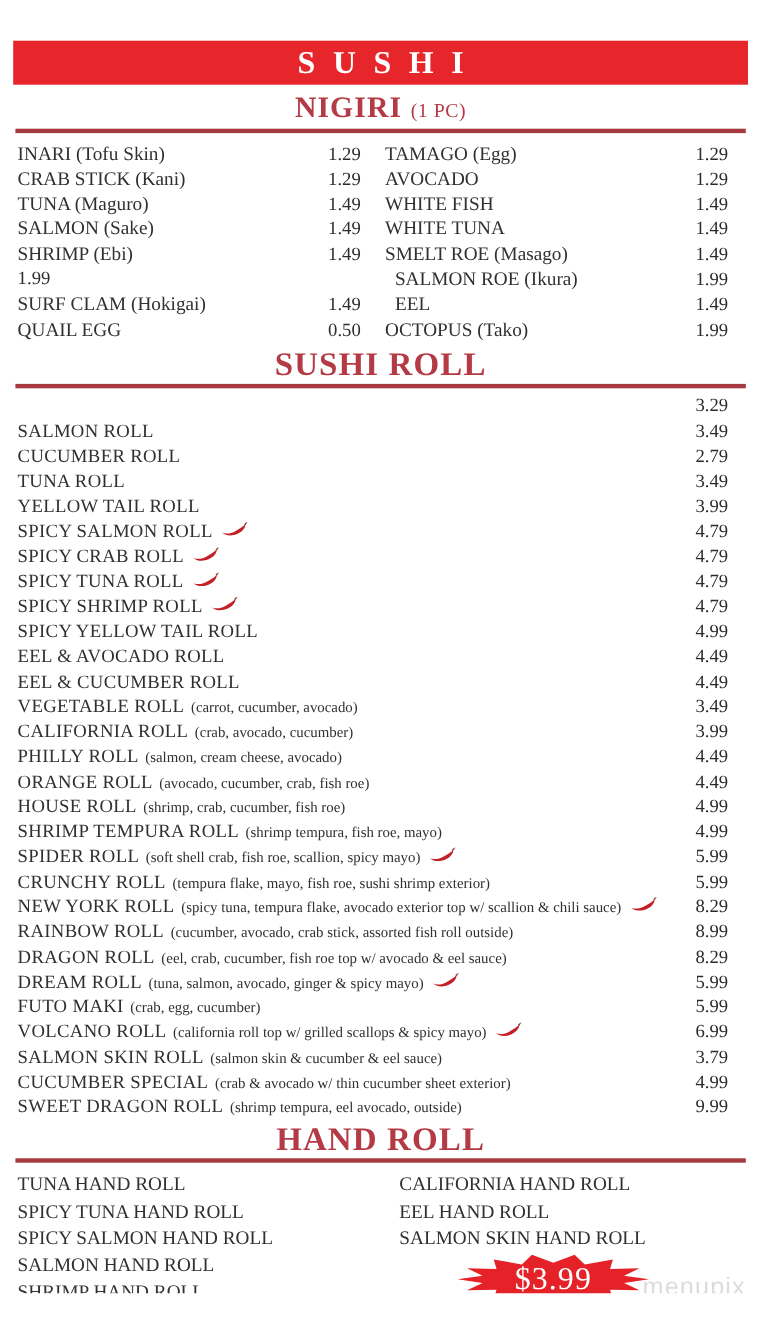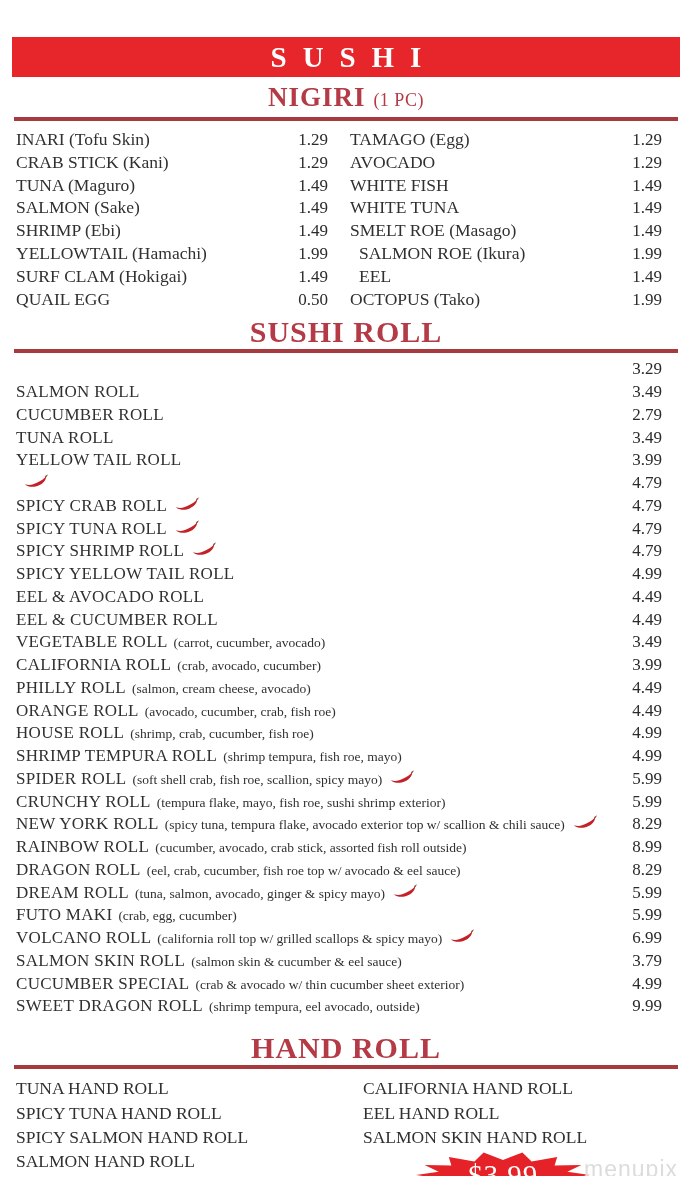--- a/index.html
+++ b/index.html
@@ -30,21 +30,21 @@
   
   .section-h {
     text-align:center;
     color:#b43a45;
     font-weight:600;
     letter-spacing:1px;
   }
   .nigiri-h { margin-top:4px; font-size:27px; line-height:33px; }
   .nigiri-h .suffix { font-size:18px; font-weight:500; letter-spacing:0.5px; }
   .rolls-h  { font-size:30px; line-height:34px; }
-  .hand-h   { font-size:30px; line-height:35px;margin-top:12px; }
+  .hand-h   { font-size:30px; line-height:35px; }
   .rule {
     height:4px;
     background:#a63a3f;
     margin:0 14px;
   }
   
   .nigiri-grid {
     display:grid;
     grid-template-columns:1fr 1fr;
     column-gap:22px;
@@ -144,21 +144,20 @@
         </div>
         <div class="n-row">
           <span class="n-name">SALMON (Sake)</span>
           <span class="n-price">1.49</span>
         </div>
         <div class="n-row">
           <span class="n-name">SHRIMP (Ebi)</span>
           <span class="n-price">1.49</span>
         </div>
         <div class="n-row">
-          <span class="n-name">YELLOWTAIL (Hamachi)</span>
           <span class="n-price">1.99</span>
         </div>
         <div class="n-row">
           <span class="n-name">SURF CLAM (Hokigai)</span>
           <span class="n-price">1.49</span>
         </div>
         <div class="n-row">
           <span class="n-name">QUAIL EGG</span>
           <span class="n-price">0.50</span>
         </div>
@@ -201,21 +200,21 @@
 
   <div class="section-h rolls-h">SUSHI ROLL</div>
   <div class="rule"></div>
 
   <div class="roll-list" id="roll-list">
       <div class="roll-row"><span class="roll-price">3.29</span></div>
       <div class="roll-row"><span class="roll-name">SALMON ROLL</span><span class="roll-price">3.49</span></div>
       <div class="roll-row"><span class="roll-name">CUCUMBER ROLL</span><span class="roll-price">2.79</span></div>
       <div class="roll-row"><span class="roll-name">TUNA ROLL</span><span class="roll-price">3.49</span></div>
       <div class="roll-row"><span class="roll-name">YELLOW TAIL ROLL</span><span class="roll-price">3.99</span></div>
-      <div class="roll-row"><span class="chili"><svg viewBox="0 0 34 22" width="25" height="16">
+      <div class="roll-row"><span class="roll-name">SPICY SALMON ROLL</span><span class="chili"><svg viewBox="0 0 34 22" width="25" height="16">
             <path d="M28.5 3.5 C29.5 2 31.5 0.8 33 0.6 C32 1.8 31 3 30.8 4.4 Z" fill="#7b4a2b"></path>
             <path d="M30 3 C31 7 27 12.5 20.5 15.5 C13 19 5.5 18 1 14 C6.5 16 12.5 15 17.5 12.2 C23 9.2 28 6.5 30 3 Z" fill="#c32127"></path>
           </svg></span><span class="roll-price">4.79</span></div>
       <div class="roll-row"><span class="roll-name">SPICY CRAB ROLL</span><span class="chili"><svg viewBox="0 0 34 22" width="25" height="16">
             <path d="M28.5 3.5 C29.5 2 31.5 0.8 33 0.6 C32 1.8 31 3 30.8 4.4 Z" fill="#7b4a2b"></path>
             <path d="M30 3 C31 7 27 12.5 20.5 15.5 C13 19 5.5 18 1 14 C6.5 16 12.5 15 17.5 12.2 C23 9.2 28 6.5 30 3 Z" fill="#c32127"></path>
           </svg></span><span class="roll-price">4.79</span></div>
       <div class="roll-row"><span class="roll-name">SPICY TUNA ROLL</span><span class="chili"><svg viewBox="0 0 34 22" width="25" height="16">
             <path d="M28.5 3.5 C29.5 2 31.5 0.8 33 0.6 C32 1.8 31 3 30.8 4.4 Z" fill="#7b4a2b"></path>
             <path d="M30 3 C31 7 27 12.5 20.5 15.5 C13 19 5.5 18 1 14 C6.5 16 12.5 15 17.5 12.2 C23 9.2 28 6.5 30 3 Z" fill="#c32127"></path>

